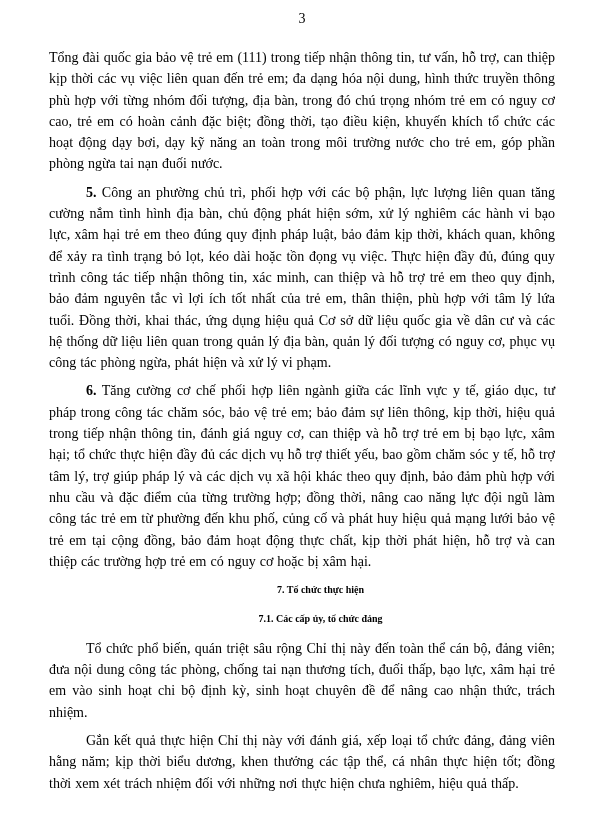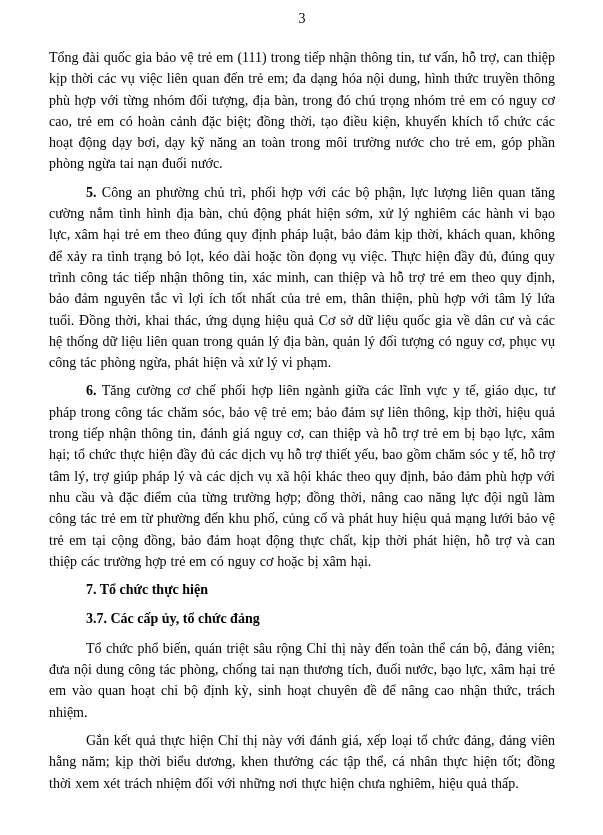--- a/index.html
+++ b/index.html
@@ -34,43 +34,43 @@
     margin: 0 0 7px 0;
     word-spacing: 0.5px;
   }
   .para.noindent {
     text-indent: 0;
   }
   .para .num {
     font-weight: bold;
   }
   .heading {
-    font-size: 14px;
+    font-size: 10px;
     line-height: 21.3px;
     font-weight: bold;
     text-indent: 37px;
-    text-align: left;
+    text-align: center;
     margin: 1px 0 8px 0;
   }
 </style>
 </head>
 <body>
 
 <div class="page">
 
   <div class="page-number">3</div>
 
   <p class="para noindent">Tổng đài quốc gia bảo vệ trẻ em (111) trong tiếp nhận thông tin, tư vấn, hỗ trợ, can thiệp kịp thời các vụ việc liên quan đến trẻ em; đa dạng hóa nội dung, hình thức truyền thông phù hợp với từng nhóm đối tượng, địa bàn, trong đó chú trọng nhóm trẻ em có nguy cơ cao, trẻ em có hoàn cảnh đặc biệt; đồng thời, tạo điều kiện, khuyến khích tổ chức các hoạt động dạy bơi, dạy kỹ năng an toàn trong môi trường nước cho trẻ em, góp phần phòng ngừa tai nạn đuối nước.</p>
 
   <p class="para"><span class="num">5.</span> <span>Công an phường chủ trì, phối hợp với các bộ phận, lực lượng liên quan tăng cường nắm tình hình địa bàn, chủ động phát hiện sớm, xử lý nghiêm các hành vi bạo lực, xâm hại trẻ em theo đúng quy định pháp luật, bảo đảm kịp thời, khách quan, không để xảy ra tình trạng bỏ lọt, kéo dài hoặc tồn đọng vụ việc. Thực hiện đầy đủ, đúng quy trình công tác tiếp nhận thông tin, xác minh, can thiệp và hỗ trợ trẻ em theo quy định, bảo đảm nguyên tắc vì lợi ích tốt nhất của trẻ em, thân thiện, phù hợp với tâm lý lứa tuổi. Đồng thời, khai thác, ứng dụng hiệu quả Cơ sở dữ liệu quốc gia về dân cư và các hệ thống dữ liệu liên quan trong quản lý địa bàn, quản lý đối tượng có nguy cơ, phục vụ công tác phòng ngừa, phát hiện và xử lý vi phạm.</span></p>
 
   <p class="para"><span class="num">6.</span> <span>Tăng cường cơ chế phối hợp liên ngành giữa các lĩnh vực y tế, giáo dục, tư pháp trong công tác chăm sóc, bảo vệ trẻ em; bảo đảm sự liên thông, kịp thời, hiệu quả trong tiếp nhận thông tin, đánh giá nguy cơ, can thiệp và hỗ trợ trẻ em bị bạo lực, xâm hại; tổ chức thực hiện đầy đủ các dịch vụ hỗ trợ thiết yếu, bao gồm chăm sóc y tế, hỗ trợ tâm lý, trợ giúp pháp lý và các dịch vụ xã hội khác theo quy định, bảo đảm phù hợp với nhu cầu và đặc điểm của từng trường hợp; đồng thời, nâng cao năng lực đội ngũ làm công tác trẻ em từ phường đến khu phố, củng cố và phát huy hiệu quả mạng lưới bảo vệ trẻ em tại cộng đồng, bảo đảm hoạt động thực chất, kịp thời phát hiện, hỗ trợ và can thiệp các trường hợp trẻ em có nguy cơ hoặc bị xâm hại.</span></p>
 
   <div class="heading">7. Tổ chức thực hiện</div>
 
-  <div class="heading">3.7. Các cấp ủy, tổ chức đảng</div>
+  <div class="heading">7.1. Các cấp ủy, tổ chức đảng</div>
 
-  <p class="para">Tổ chức phổ biến, quán triệt sâu rộng Chỉ thị này đến toàn thể cán bộ, đảng viên; đưa nội dung công tác phòng, chống tai nạn thương tích, đuối nước, bạo lực, xâm hại trẻ em vào quan hoạt chi bộ định kỳ, sinh hoạt chuyên đề để nâng cao nhận thức, trách nhiệm.</p>
+  <p class="para">Tổ chức phổ biến, quán triệt sâu rộng Chỉ thị này đến toàn thể cán bộ, đảng viên; đưa nội dung công tác phòng, chống tai nạn thương tích, đuối thấp, bạo lực, xâm hại trẻ em vào sinh hoạt chi bộ định kỳ, sinh hoạt chuyên đề để nâng cao nhận thức, trách nhiệm.</p>
 
 
   <p class="para">Gắn kết quả thực hiện Chỉ thị này với đánh giá, xếp loại tổ chức đảng, đảng viên hằng năm; kịp thời biểu dương, khen thưởng các tập thể, cá nhân thực hiện tốt; đồng thời xem xét trách nhiệm đối với những nơi thực hiện chưa nghiêm, hiệu quả thấp.</p>
 
 </div>
 
 </body></html>

